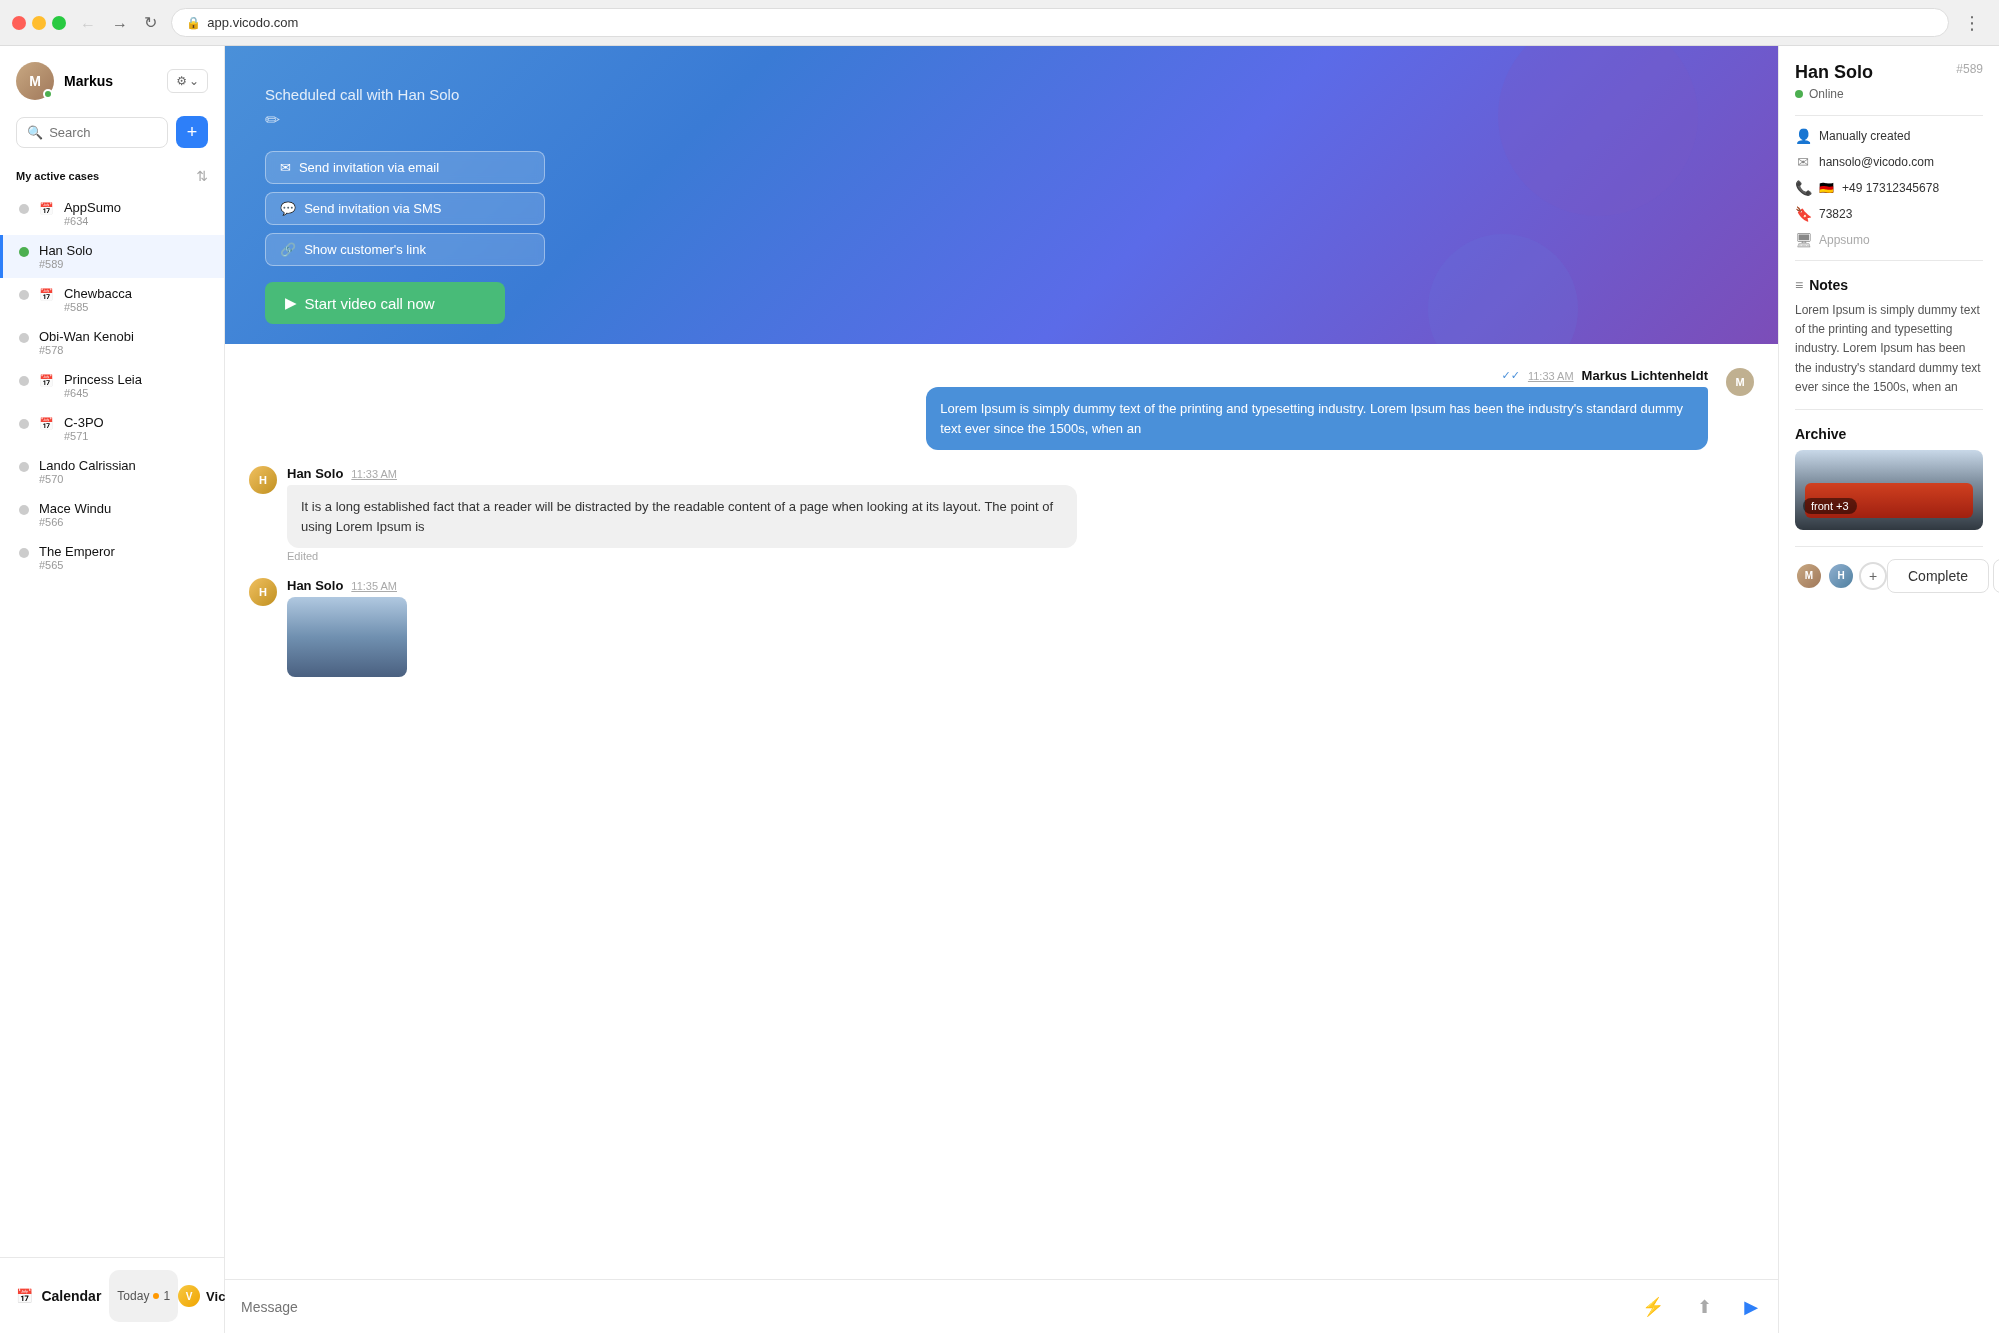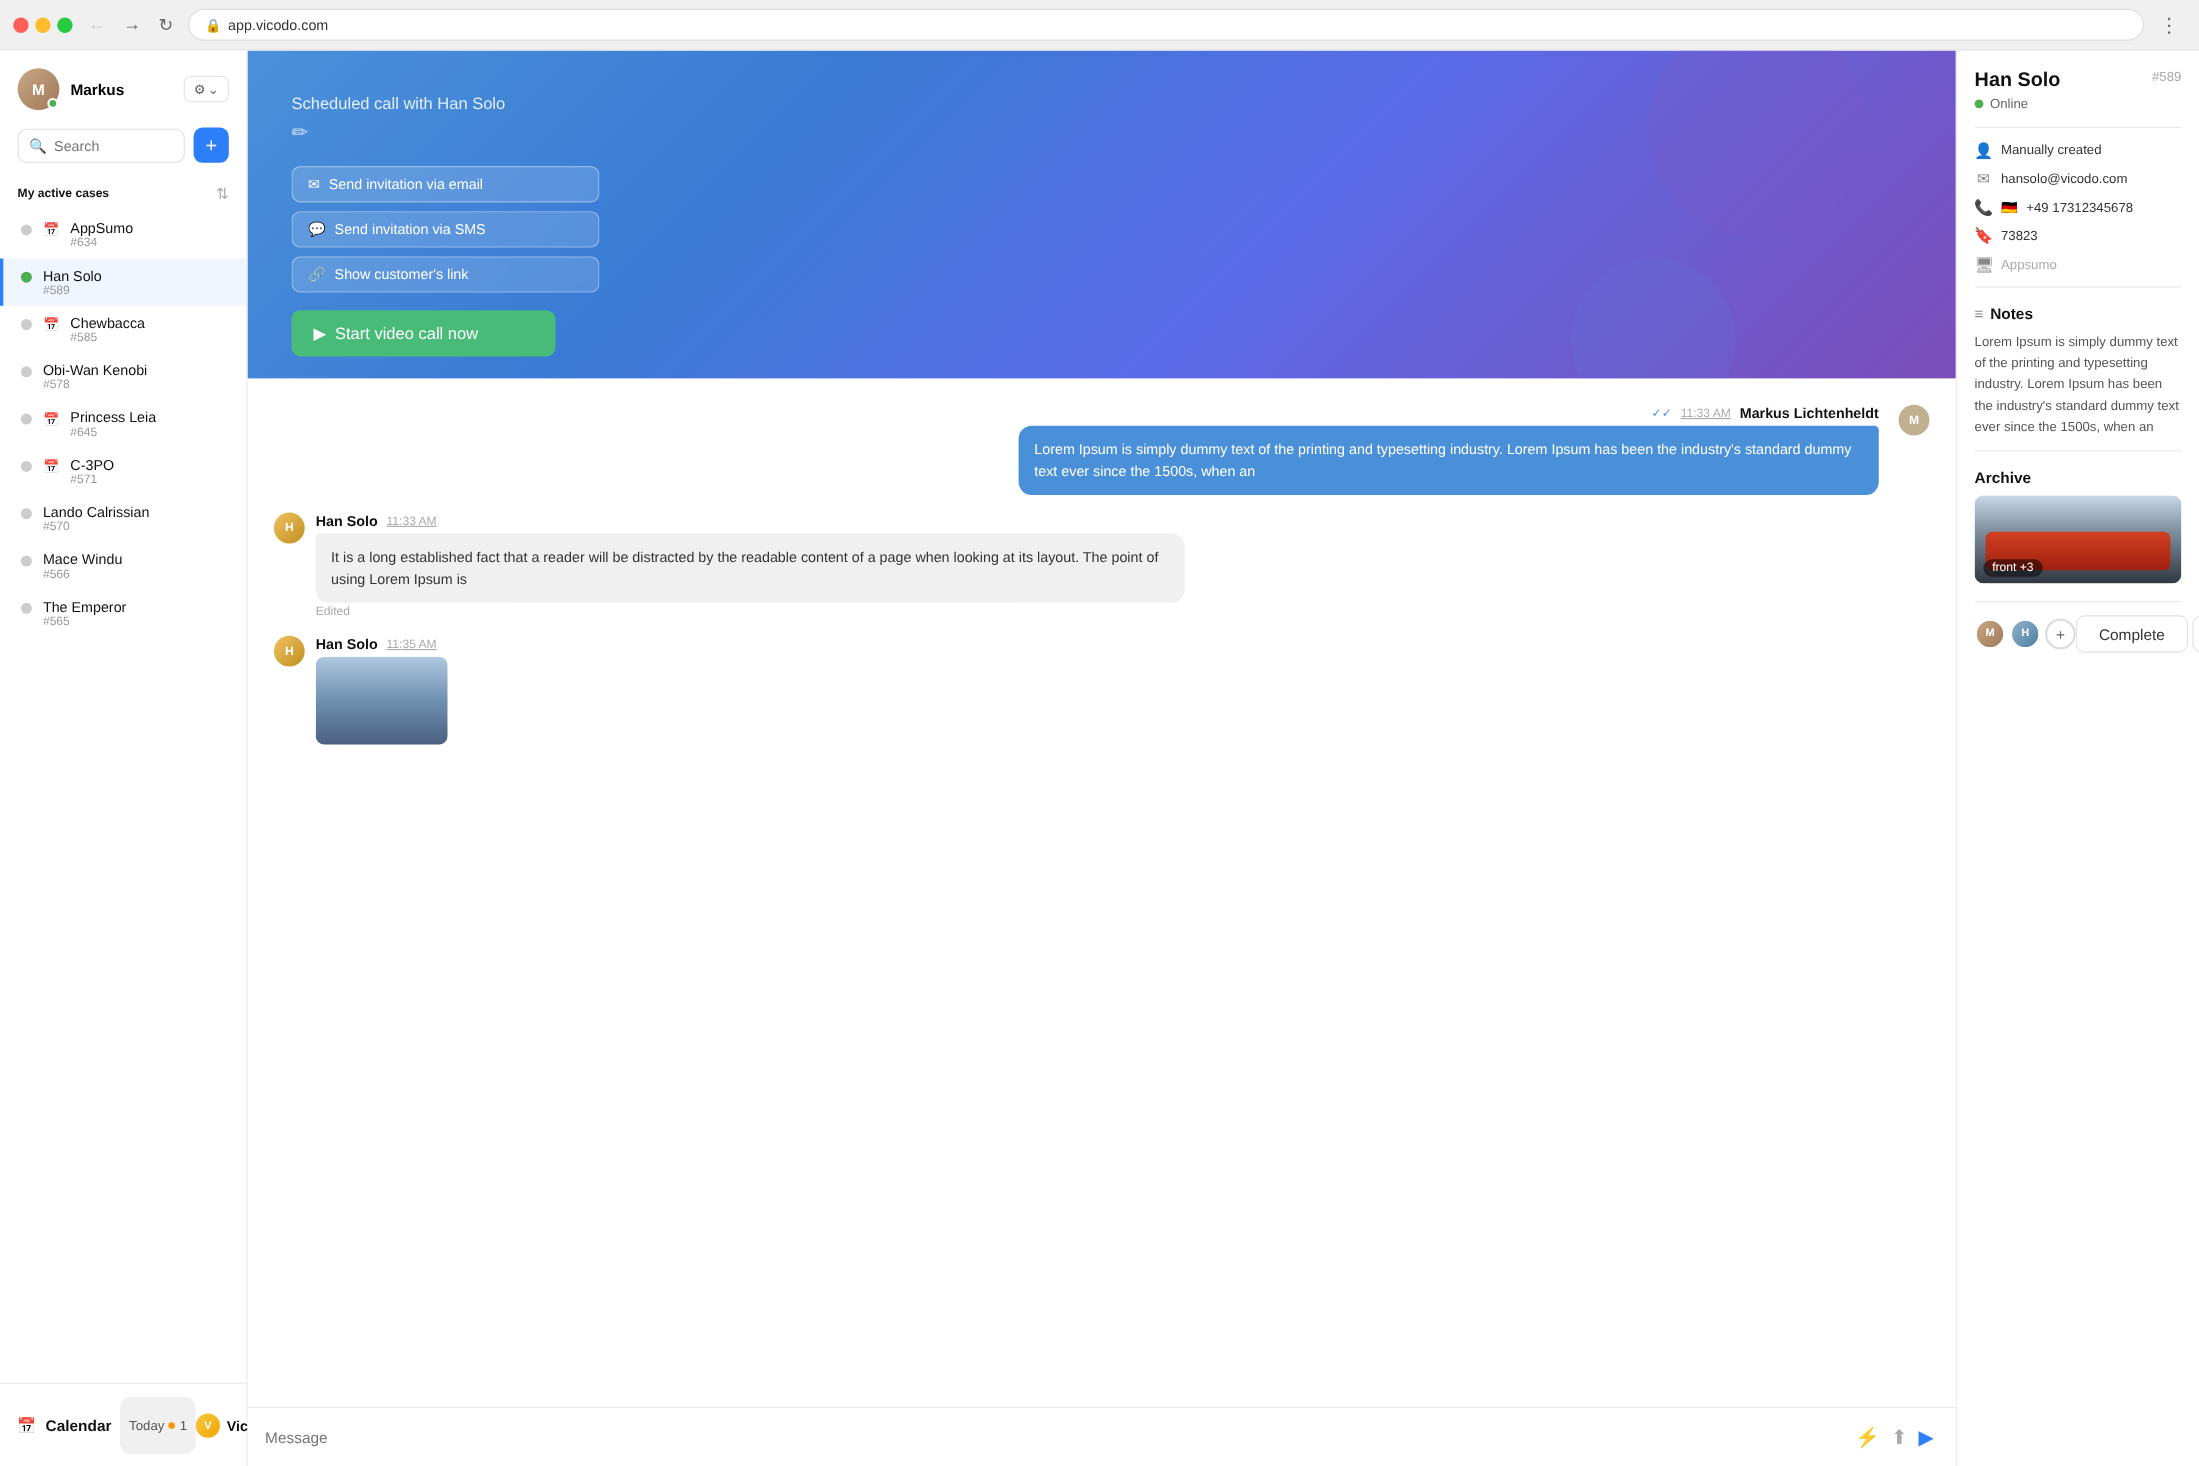--- a/index.html
+++ b/index.html
@@ -92,21 +92,21 @@
     .msg-bubble.incoming { background: #f0f0f0; color: #333; border-top-left-radius: 4px; }
     .msg-edited-left { font-size: 11px; color: #aaa; text-align: left; margin-top: 2px; }
 
     .msg-with-avatar { display: flex; align-items: flex-start; gap: 10px; }
 
     
     .msg-image { width: 120px; height: 80px; border-radius: 8px; background: linear-gradient(135deg, #6a8fb5, #8ab4d4); overflow: hidden; display: flex; align-items: center; justify-content: center; }
     .img-placeholder { width: 100%; height: 100%; background: linear-gradient(135deg, #7a9fc5 0%, #5a7fa5 100%); }
 
     
-    .chat-input-bar { border-top: 1px solid #e8e8e8; padding: 12px 16px; display: flex; align-items: center; gap: 2px; background: white; }
+    .chat-input-bar { border-top: 1px solid #e8e8e8; padding: 12px 16px; display: flex; align-items: center; gap: 24px; background: white; }
     .message-input { flex: 1; border: none; outline: none; font-size: 14px; color: #333; background: transparent; }
     .input-action-btn { background: none; border: none; cursor: pointer; color: #aaa; font-size: 18px; padding: 4px; }
     .send-btn { background: none; border: none; cursor: pointer; color: #2d7ff9; font-size: 18px; padding: 4px; }
 
     
     .right-panel { width: 220px; min-width: 220px; padding: 16px; overflow-y: auto; background: white; }
     .contact-name { font-size: 18px; font-weight: 700; color: #111; margin-bottom: 4px; }
     .contact-status { display: flex; align-items: center; gap: 6px; margin-bottom: 2px; }
     .status-dot { width: 8px; height: 8px; border-radius: 50%; background: #4CAF50; }
     .status-text { font-size: 12px; color: #666; }
@@ -120,21 +120,21 @@
 
     .notes-section { margin-top: 16px; }
     .notes-title { font-size: 14px; font-weight: 600; color: #111; margin-bottom: 8px; display: flex; align-items: center; gap: 6px; }
     .notes-icon { color: #888; }
     .notes-text { font-size: 12px; color: #555; line-height: 1.6; }
 
     .archive-section { margin-top: 16px; }
     .archive-title { font-size: 14px; font-weight: 600; color: #111; margin-bottom: 8px; }
     .archive-image { width: 100%; border-radius: 8px; overflow: hidden; position: relative; height: 80px; }
     .archive-car { width: 100%; height: 100%; background: linear-gradient(180deg, #b0c0d5 0%, #7090b5 100%); position: relative; }
-    .archive-label { position: absolute; bottom: 6px; left: 8px; background: rgba(0,0,0,0.5); color: white; font-size: 11px; padding: 2px 8px; border-radius: 10px; }
+    .archive-label { position: absolute; bottom: 16px; left: 8px; background: rgba(0,0,0,0.5); color: white; font-size: 11px; padding: 2px 8px; border-radius: 10px; }
     .participants { display: flex; align-items: center; gap: 4px; }
     .participant-avatar { width: 28px; height: 28px; border-radius: 50%; border: 2px solid white; }
     .p-av-1 { background: linear-gradient(135deg, #c8a882, #a0785a); display: flex; align-items: center; justify-content: center; color: white; font-size: 10px; font-weight: 600; }
     .p-av-2 { background: linear-gradient(135deg, #90b0d0, #5080a0); display: flex; align-items: center; justify-content: center; color: white; font-size: 10px; font-weight: 600; }
     .add-participant { width: 28px; height: 28px; border-radius: 50%; border: 2px solid #ddd; background: white; display: flex; align-items: center; justify-content: center; cursor: pointer; font-size: 14px; color: #666; }
     .complete-btn { background: white; border: 1px solid #e0e0e0; border-radius: 8px; padding: 8px 20px; font-size: 14px; font-weight: 500; cursor: pointer; color: #333; }
     .settings-gear { background: none; border: 1px solid #e0e0e0; border-radius: 8px; padding: 8px 10px; cursor: pointer; font-size: 14px; color: #666; display: flex; align-items: center; gap: 2px; }
   </style>
 </head>
 <body>

